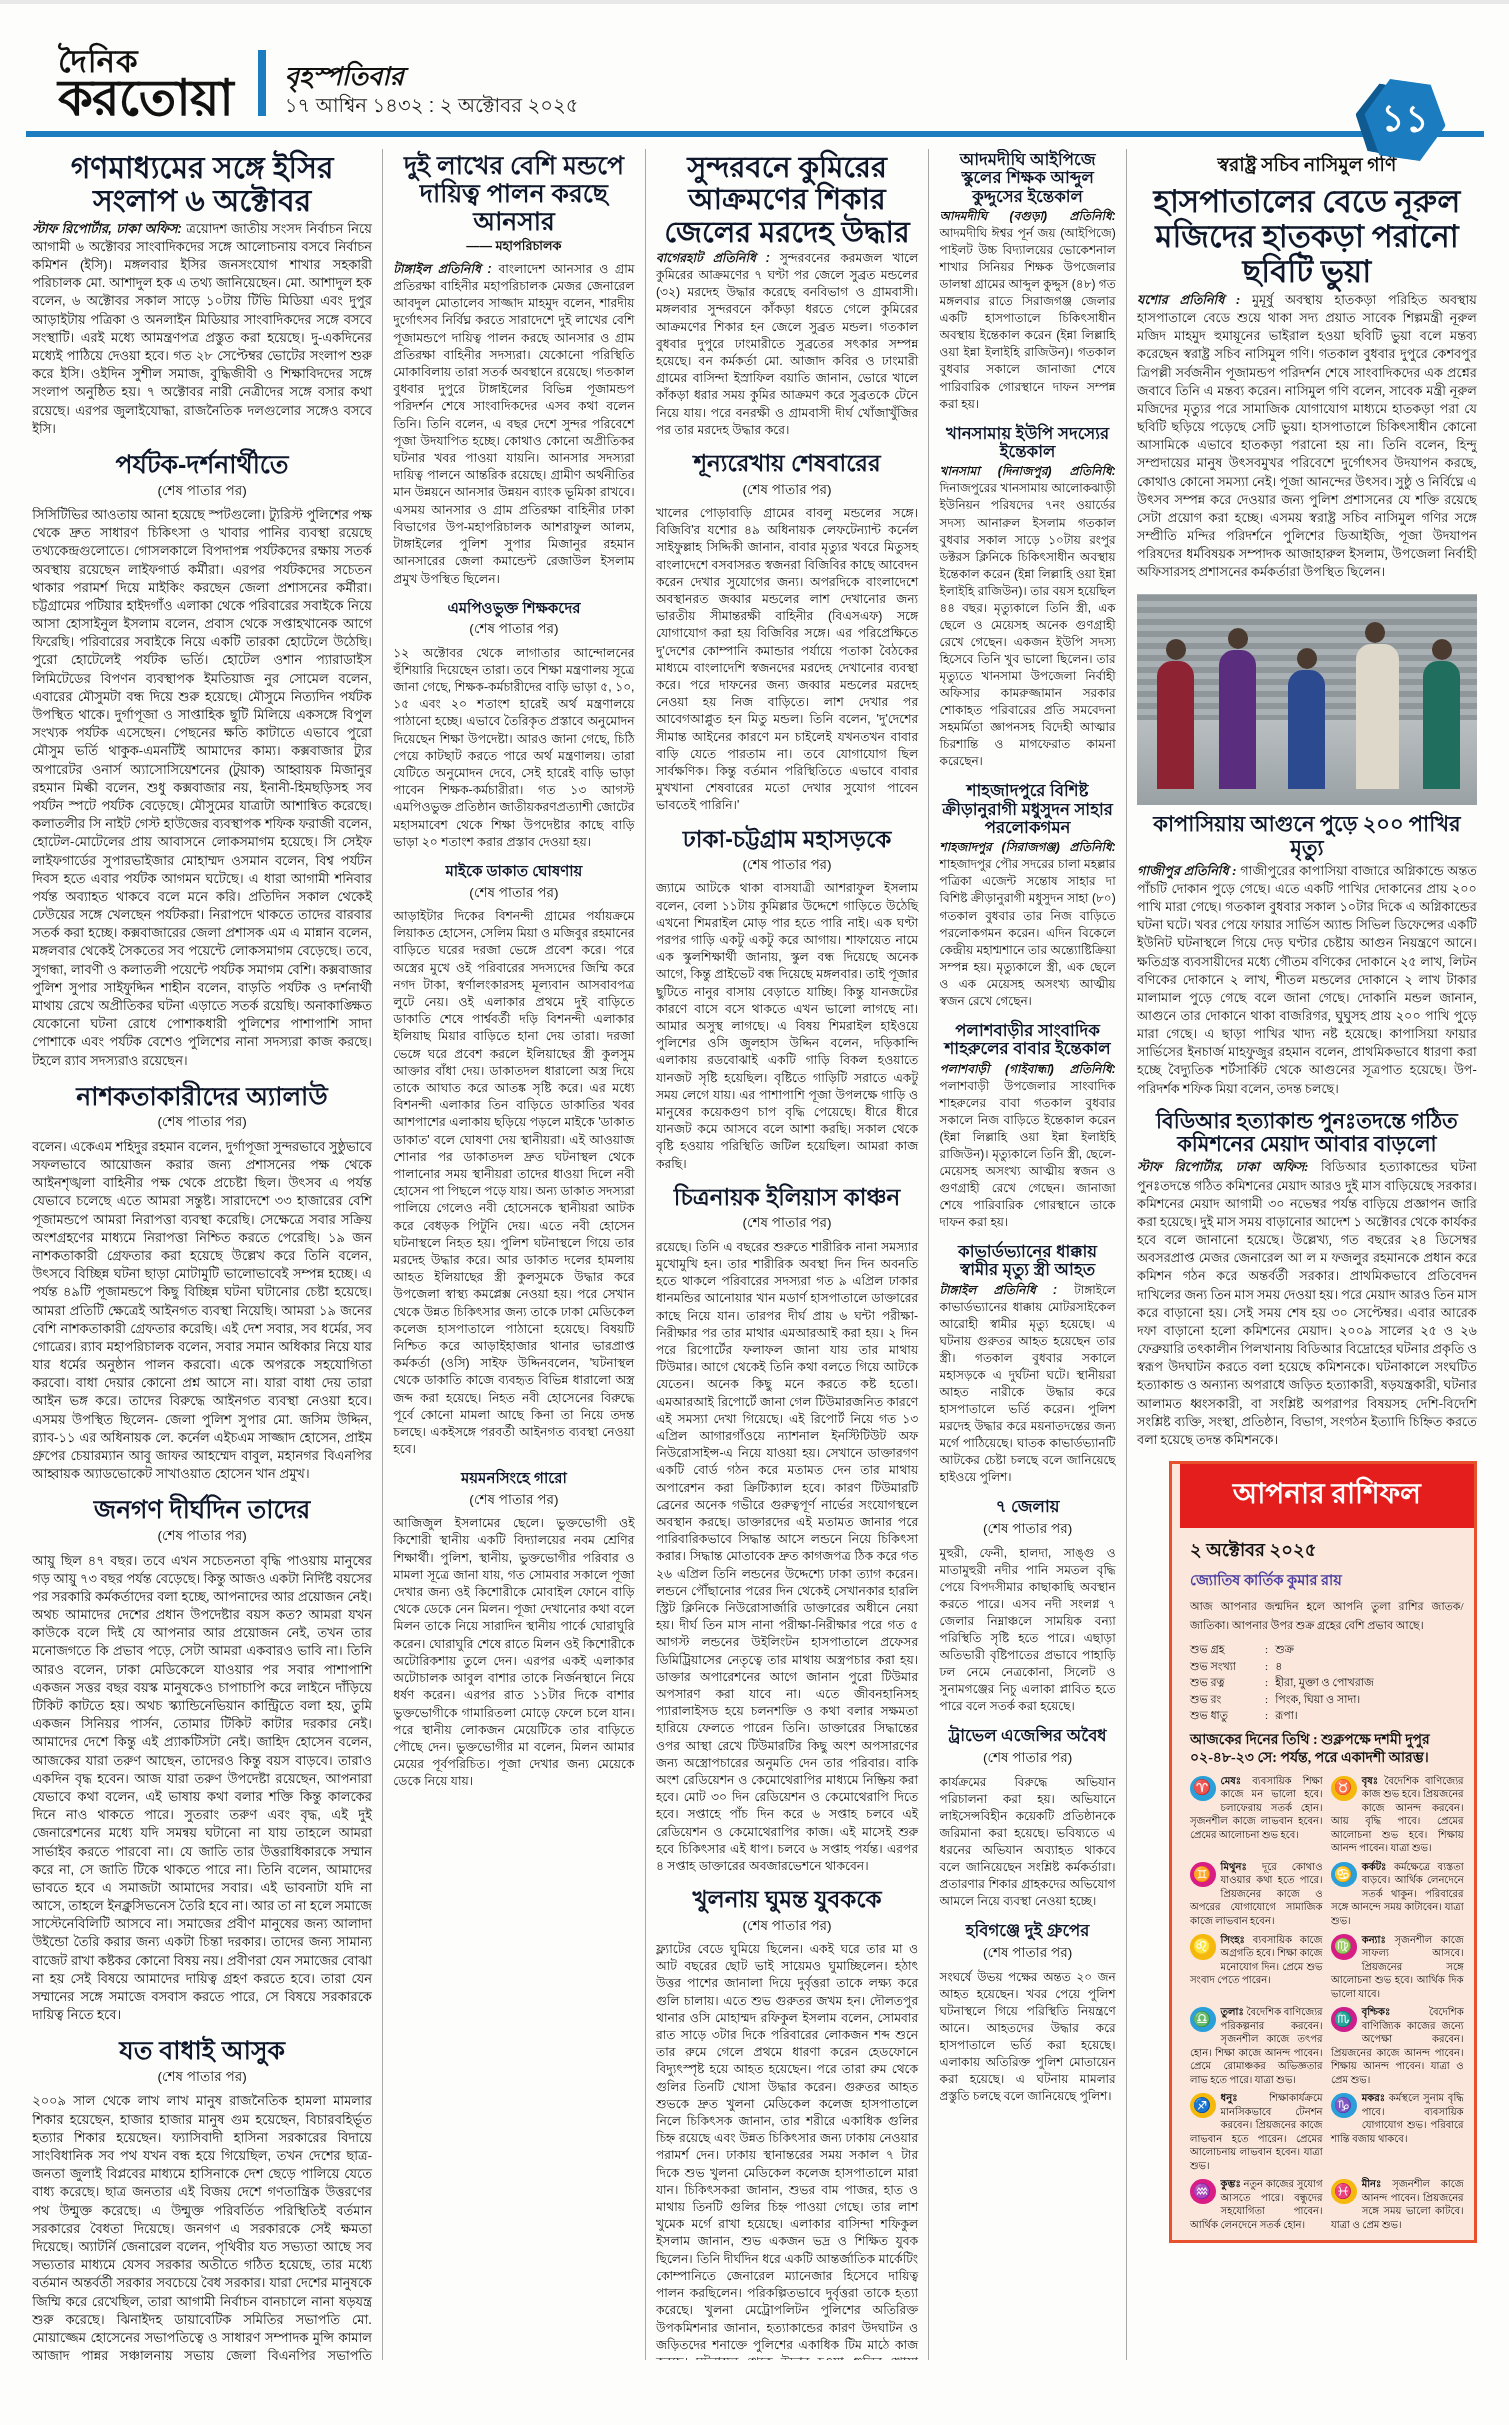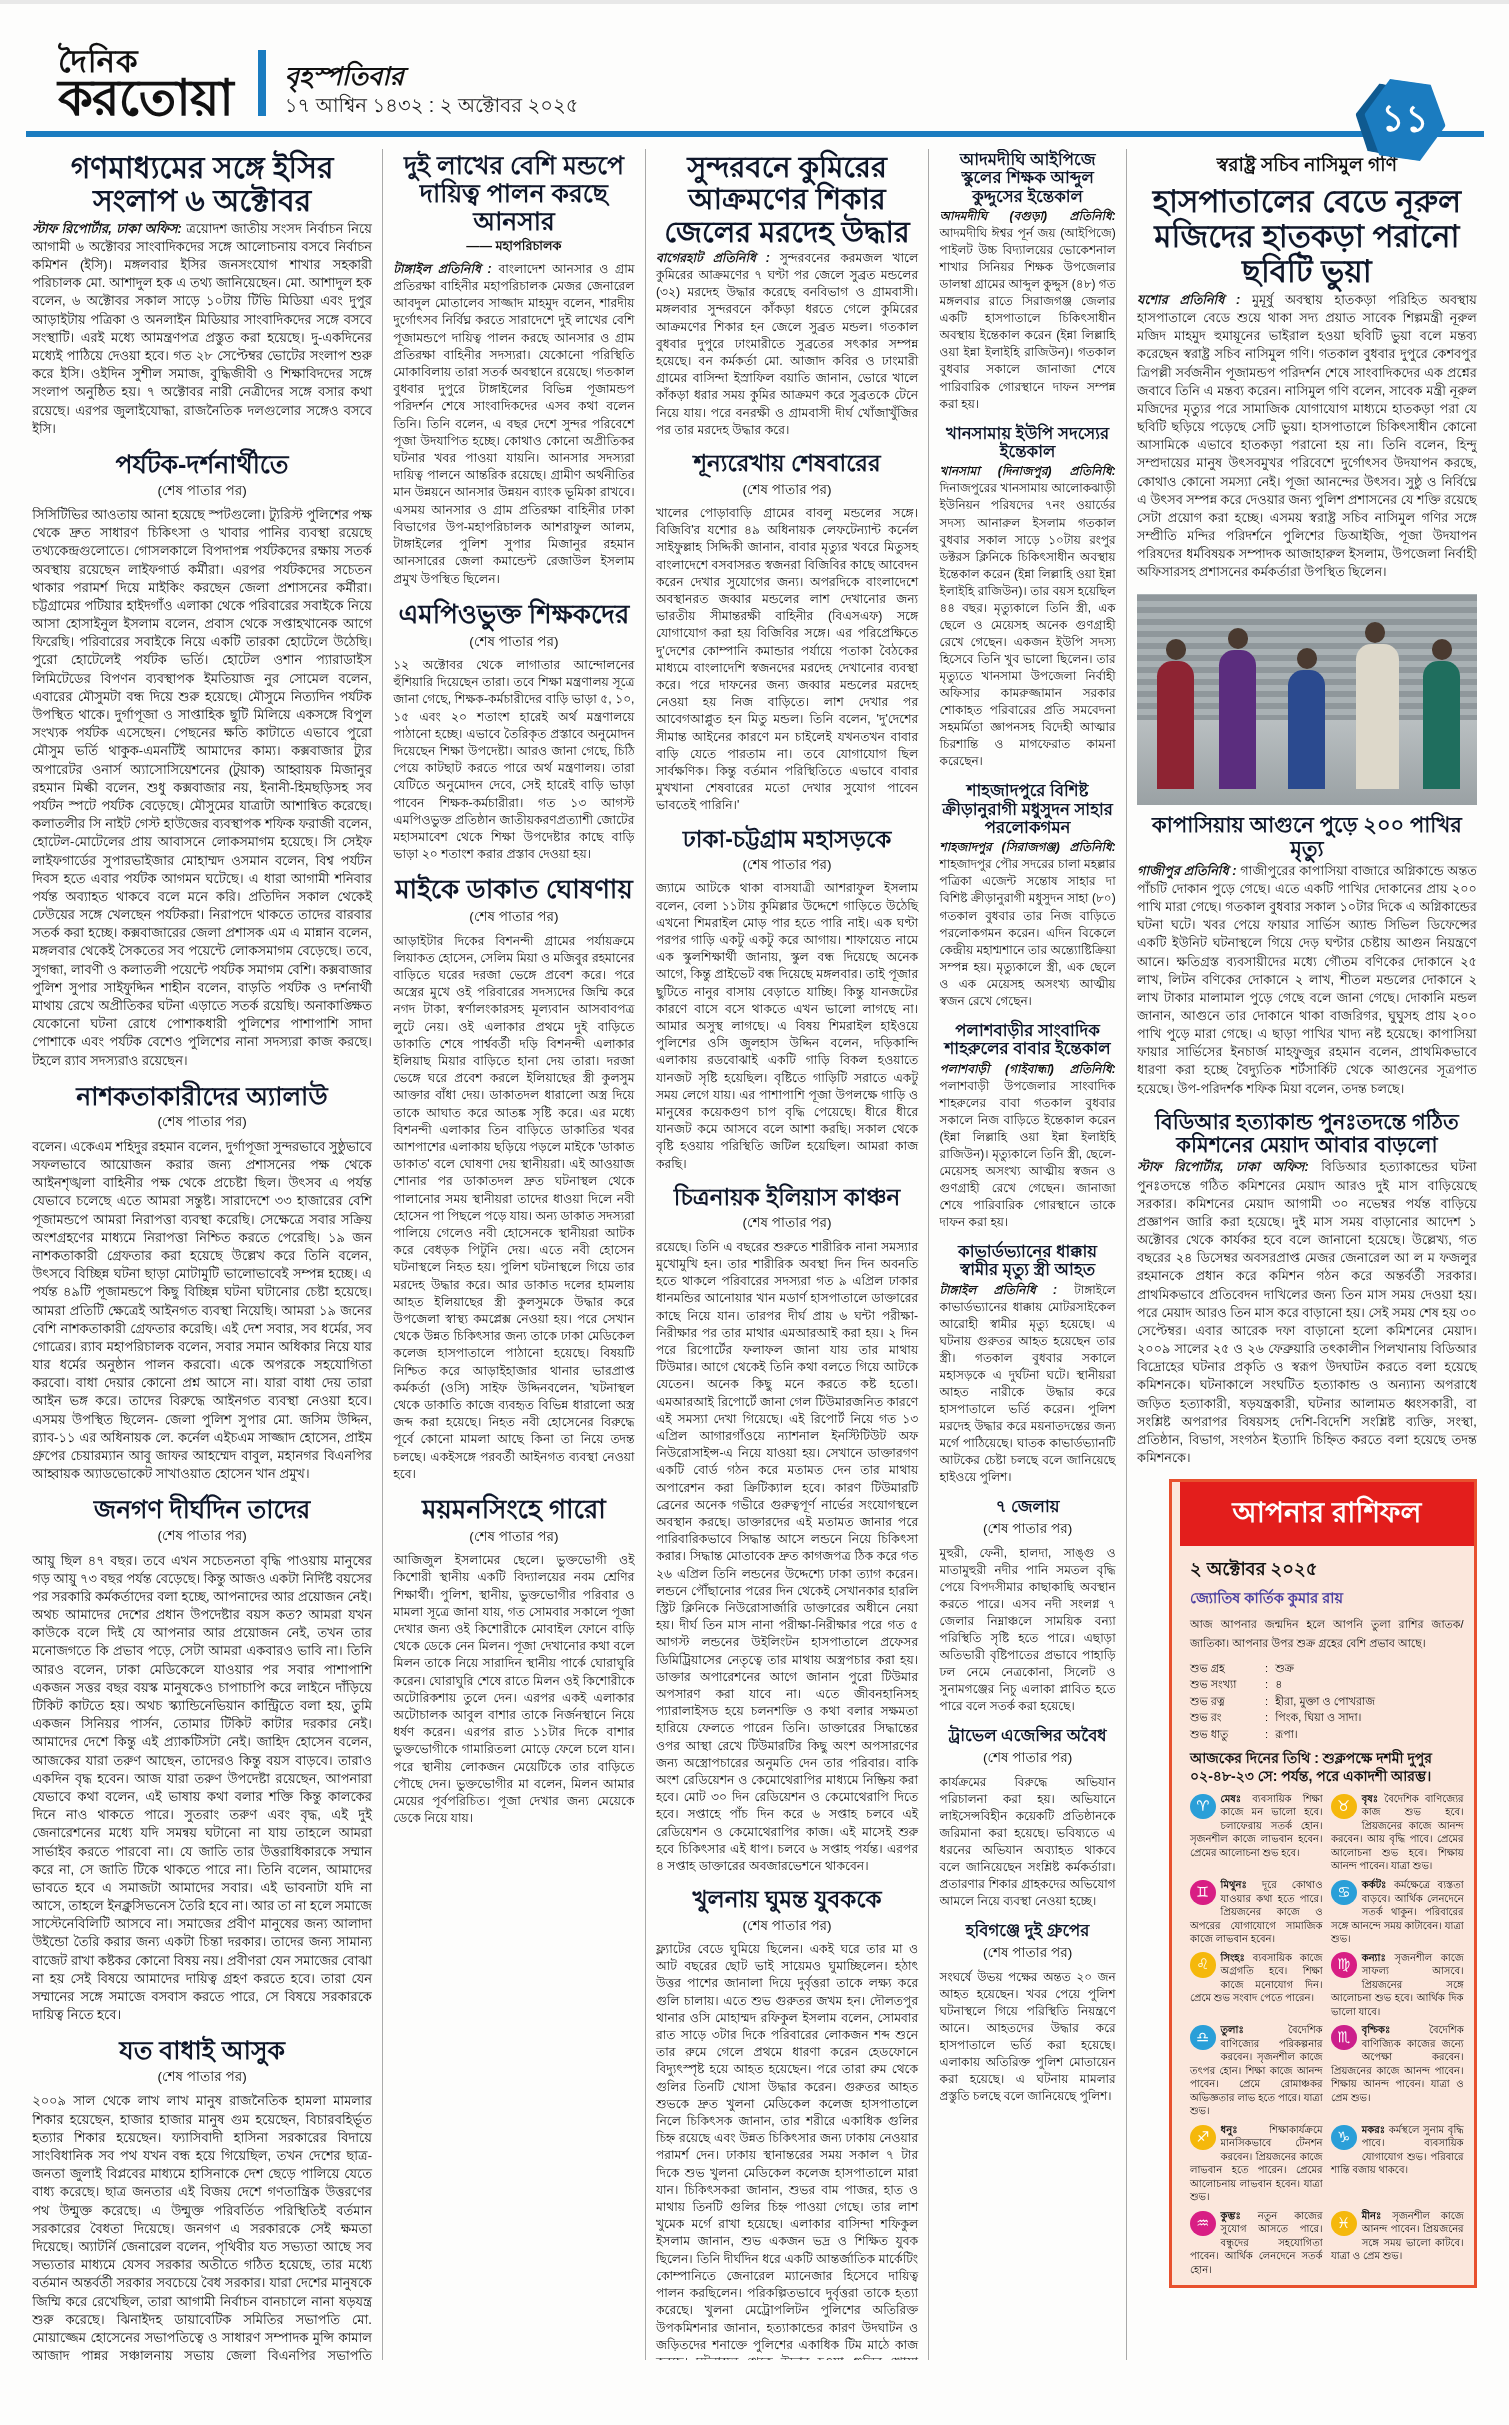--- a/index.html
+++ b/index.html
@@ -22,37 +22,37 @@
   .pageno{color:#fff;font-size:37px;font-weight:900;transform:rotate(-6deg);}
   .mastrule{height:6px;background:#1b7cc0;margin:1.7px 25.5px 0 25.5px;}
   
   .cols{display:flex;padding:12px 22px 0 22px;align-items:stretch;height:2211px;}
   .col{padding:0 10.2px;overflow:hidden;}
   .col + .col{border-left:0.9px solid #a9a9a9;}
   .col-0{width:355px;}
   .col-1{width:252px;}
   .col-2{width:274px;}
   .col-3{width:184px;}
-  .col-4{width:355px;}
+  .col-4{width:355px;font-family:Liberation Serif, serif;}
   
   article{margin-bottom:12px;}
   .kicker{text-align:center;font-size:18.7px;font-weight:700;margin:1.7px 0 3.4px;}
   .headline{text-align:center;font-weight:900;line-height:1.12;margin:1.7px 0 1.7px;color:#0f172a;}
   .cont{text-align:center;font-size:13.6px;margin:0 0 3.4px;}
   .attribution{text-align:center;font-size:12.8px;font-weight:700;margin:1.7px 0 3.4px;}
   .btext{text-align:justify;margin:0;}
   .byline{font-weight:700;font-style:italic;}
   .col-0 .btext{font-size:13px;line-height:1.4;}
   .col-1 .btext{font-size:12.3px;line-height:1.4;}
   .col-2 .btext{font-size:12.3px;line-height:1.4;}
   .col-3 .btext{font-size:12px;line-height:1.42;}
   .col-4 .btext{font-size:12.8px;line-height:1.42;}
   .col-0 .headline{font-size:25px;}
   .col-0 article:first-child .headline{font-size:30px;}
-  .col-1 .headline{font-size:26px;}
+  .col-1 .headline{font-size:15px;}
   .col-1 article:first-child .headline{font-size:25px;}
   .col-2 .headline{font-size:23px;}
   .col-2 article:first-child .headline{font-size:29px;}
   .col-3 .headline{font-size:16.6px;}
   .col-4 .headline{font-size:21px;}
   .col-4 article:first-child .headline{font-size:31px;}
   
   .photo{position:relative;height:211px;margin:6.8px 0 8.5px;overflow:hidden;
          background:repeating-linear-gradient(0deg,#8f979b 0 6px,#a9b1b4 6px 12px);}
   .ph-street{position:absolute;left:0;right:0;bottom:0;height:40%;

